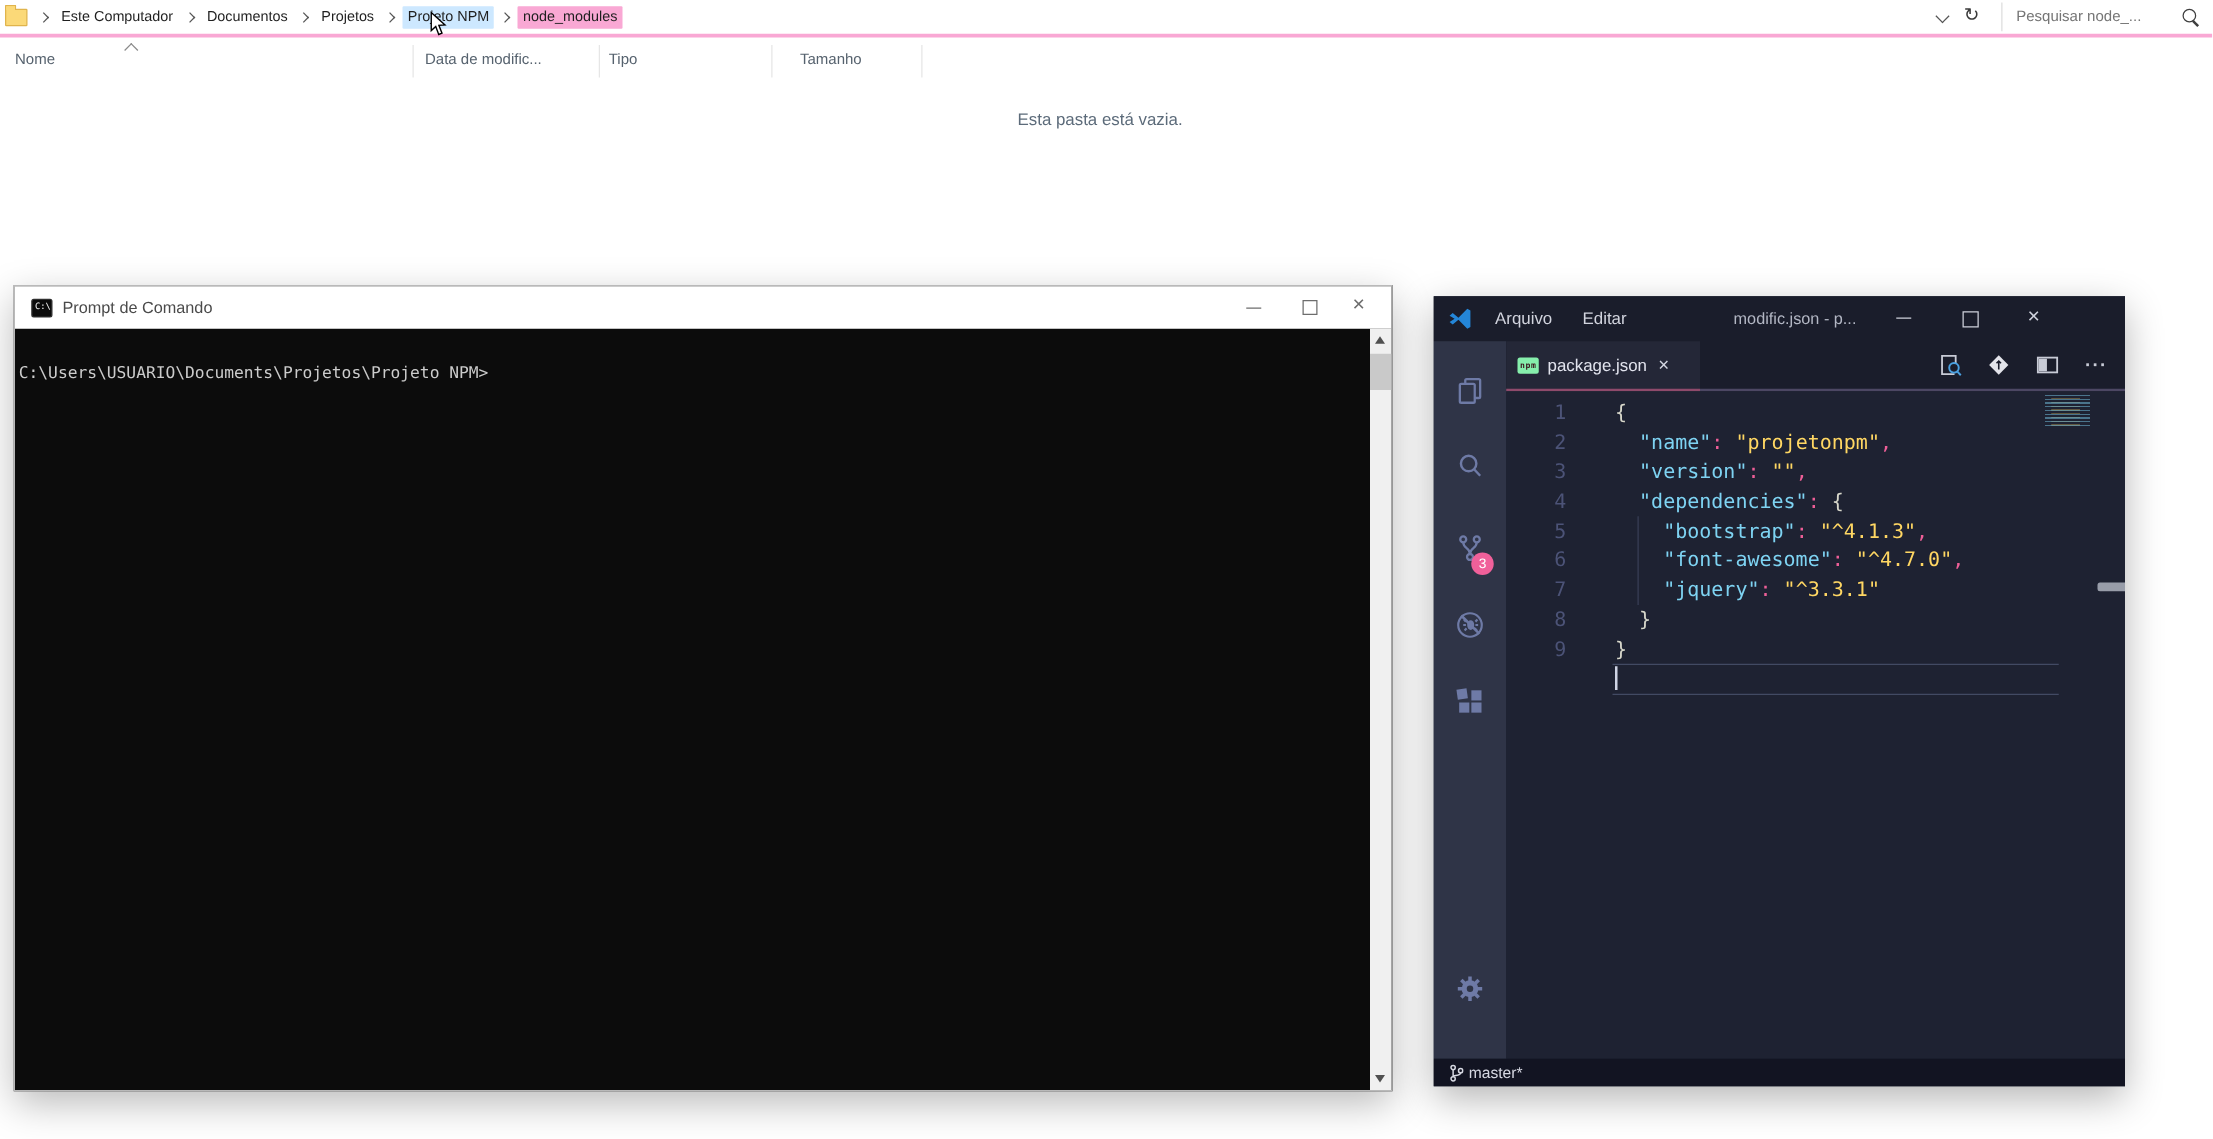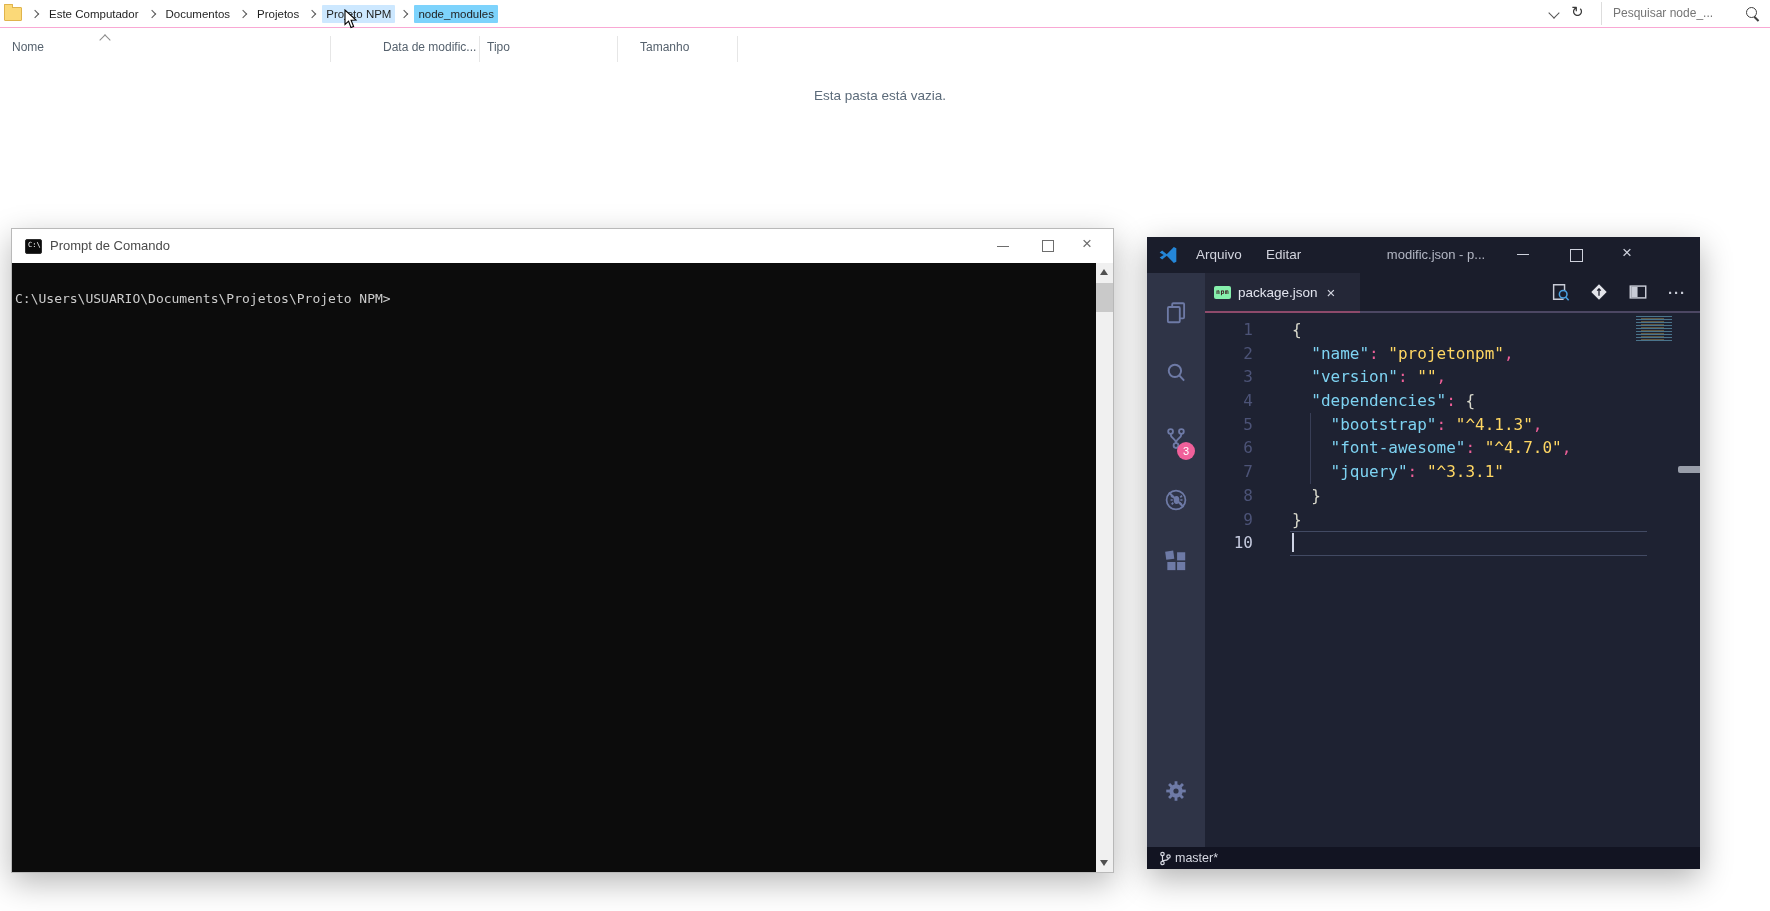--- a/index.html
+++ b/index.html
@@ -1,26 +1,26 @@
 <!DOCTYPE html>
 <html><head>
 <meta charset="utf-8">
 <style>
   html,body{margin:0;padding:0;background:#fff;}
   .canvas{position:relative;width:1770px;height:911px;background:#ffffff;overflow:hidden;
           font-family:"Liberation Sans",sans-serif;-webkit-font-smoothing:antialiased;}
 
   
-  .exp-topbar{position:absolute;left:0;top:0;width:1770px;height:27px;background:#fff;border-bottom:1px solid #f9a8d4;}
+  .exp-topbar{position:absolute;left:0;top:0;width:1770px;height:27px;background:#fff;border-bottom:3px solid #f9a8d4;}
   .folder-ic{position:absolute;left:4px;top:7px;width:16px;height:12px;background:#fbd978;border:1px solid #e0b44c;border-radius:1px;}
   .folder-ic:before{content:"";position:absolute;left:-1px;top:-4px;width:7px;height:3px;background:#fbd978;border:1px solid #e0b44c;border-bottom:none;border-radius:1px 1px 0 0;}
   .breadcrumb{position:absolute;left:26px;top:0;height:27px;display:flex;align-items:center;font-size:11.5px;color:#1f1f1f;}
   .crumb{padding:3px 4px;border-radius:1px;white-space:nowrap;cursor:default;}
   .crumb-sel{background:#cde8ff;}
-  .crumb-hov{background:#7dd3fc;}
+  .crumb-hov{background:#f9a8d4;}
   .bc-sep{display:inline-block;width:5px;height:5px;border-right:1.3px solid #555;border-bottom:1.3px solid #555;
           transform:rotate(-45deg);margin:0 7px 0 6px;}
   .addr-chevron{position:absolute;left:1550px;top:9px;width:7px;height:7px;border-right:1.4px solid #555;border-bottom:1.4px solid #555;transform:rotate(45deg);}
   .refresh-ic{position:absolute;left:1571px;top:3px;font-family:"DejaVu Sans",sans-serif;font-size:15px;color:#3a3a3a;}
   .tb-vsep{position:absolute;left:1601px;top:2px;width:1px;height:23px;background:#ddd;}
   .search-input{position:absolute;left:1605px;top:1px;width:135px;height:24px;border:none;outline:none;
                 font-family:"Liberation Sans",sans-serif;font-size:12px;color:#4c4c4c;padding:0 0 0 8px;background:transparent;}
   .search-mag{position:absolute;left:1746px;top:7px;width:9px;height:9px;border:1.5px solid #3f3f3f;border-radius:50%;}
   .search-mag:after{content:"";position:absolute;left:8px;top:8px;width:6px;height:1.5px;background:#3f3f3f;transform:rotate(45deg);transform-origin:0 0;}
 
@@ -120,21 +120,21 @@
       </div>
     <div class="addr-chevron"></div>
     <div class="refresh-ic">↻</div>
     <div class="tb-vsep"></div>
     <input class="search-input" placeholder="Pesquisar node_..." style="">
     <div class="search-mag"></div>
   </div>
 
   <div class="sort-chevron"></div>
   <div class="col-head" style="left:12px;">Nome</div>
-  <div class="col-head" style="left:340px;margin-left:43px;">Data de modific...</div>
+  <div class="col-head" style="left:340px;">Data de modific...</div>
   <div class="col-head" style="left:487px;">Tipo</div>
   <div class="col-head" style="left:640px;">Tamanho</div>
   <div class="col-sep" style="left:330px;"></div>
   <div class="col-sep" style="left:479px;"></div>
   <div class="col-sep" style="left:617px;"></div>
   <div class="col-sep" style="left:737px;"></div>
 
   <div class="empty-msg">Esta pasta está vazia.</div>
 
   <div class="cmd-window">
@@ -301,24 +301,20 @@
             <span class="lc"><span style="color: rgb(216, 216, 203);">    </span><span style="color: rgb(126, 211, 242);">"jquery"</span><span style="color: rgb(238, 95, 152);">:</span><span style="color: rgb(216, 216, 203);"> </span><span style="color: rgb(255, 215, 99);">"^3.3.1"</span></span>
           </div>
           <div class="code-row">
             <span class="ln">8</span>
             <span class="lc"><span style="color: rgb(216, 216, 203);">  }</span></span>
           </div>
           <div class="code-row">
             <span class="ln">9</span>
             <span class="lc"><span style="color: rgb(216, 216, 203);">}</span></span>
           </div>
-          <div class="code-row">
-            <span class="ln ln-active">10</span>
-            <span class="lc"></span>
-          </div>
         </div>
       <div class="indent-guide"></div>
       <div class="cursor-bar"></div>
       <div class="minimap"></div>
       <div class="scroll-mark"></div>
     </div>
 
     <div class="vs-statusbar">
       <div class="sb-left">
         <svg width="12" height="15" viewBox="0 0 12 15" fill="none" stroke="#d6d8e2" stroke-width="1.2">

